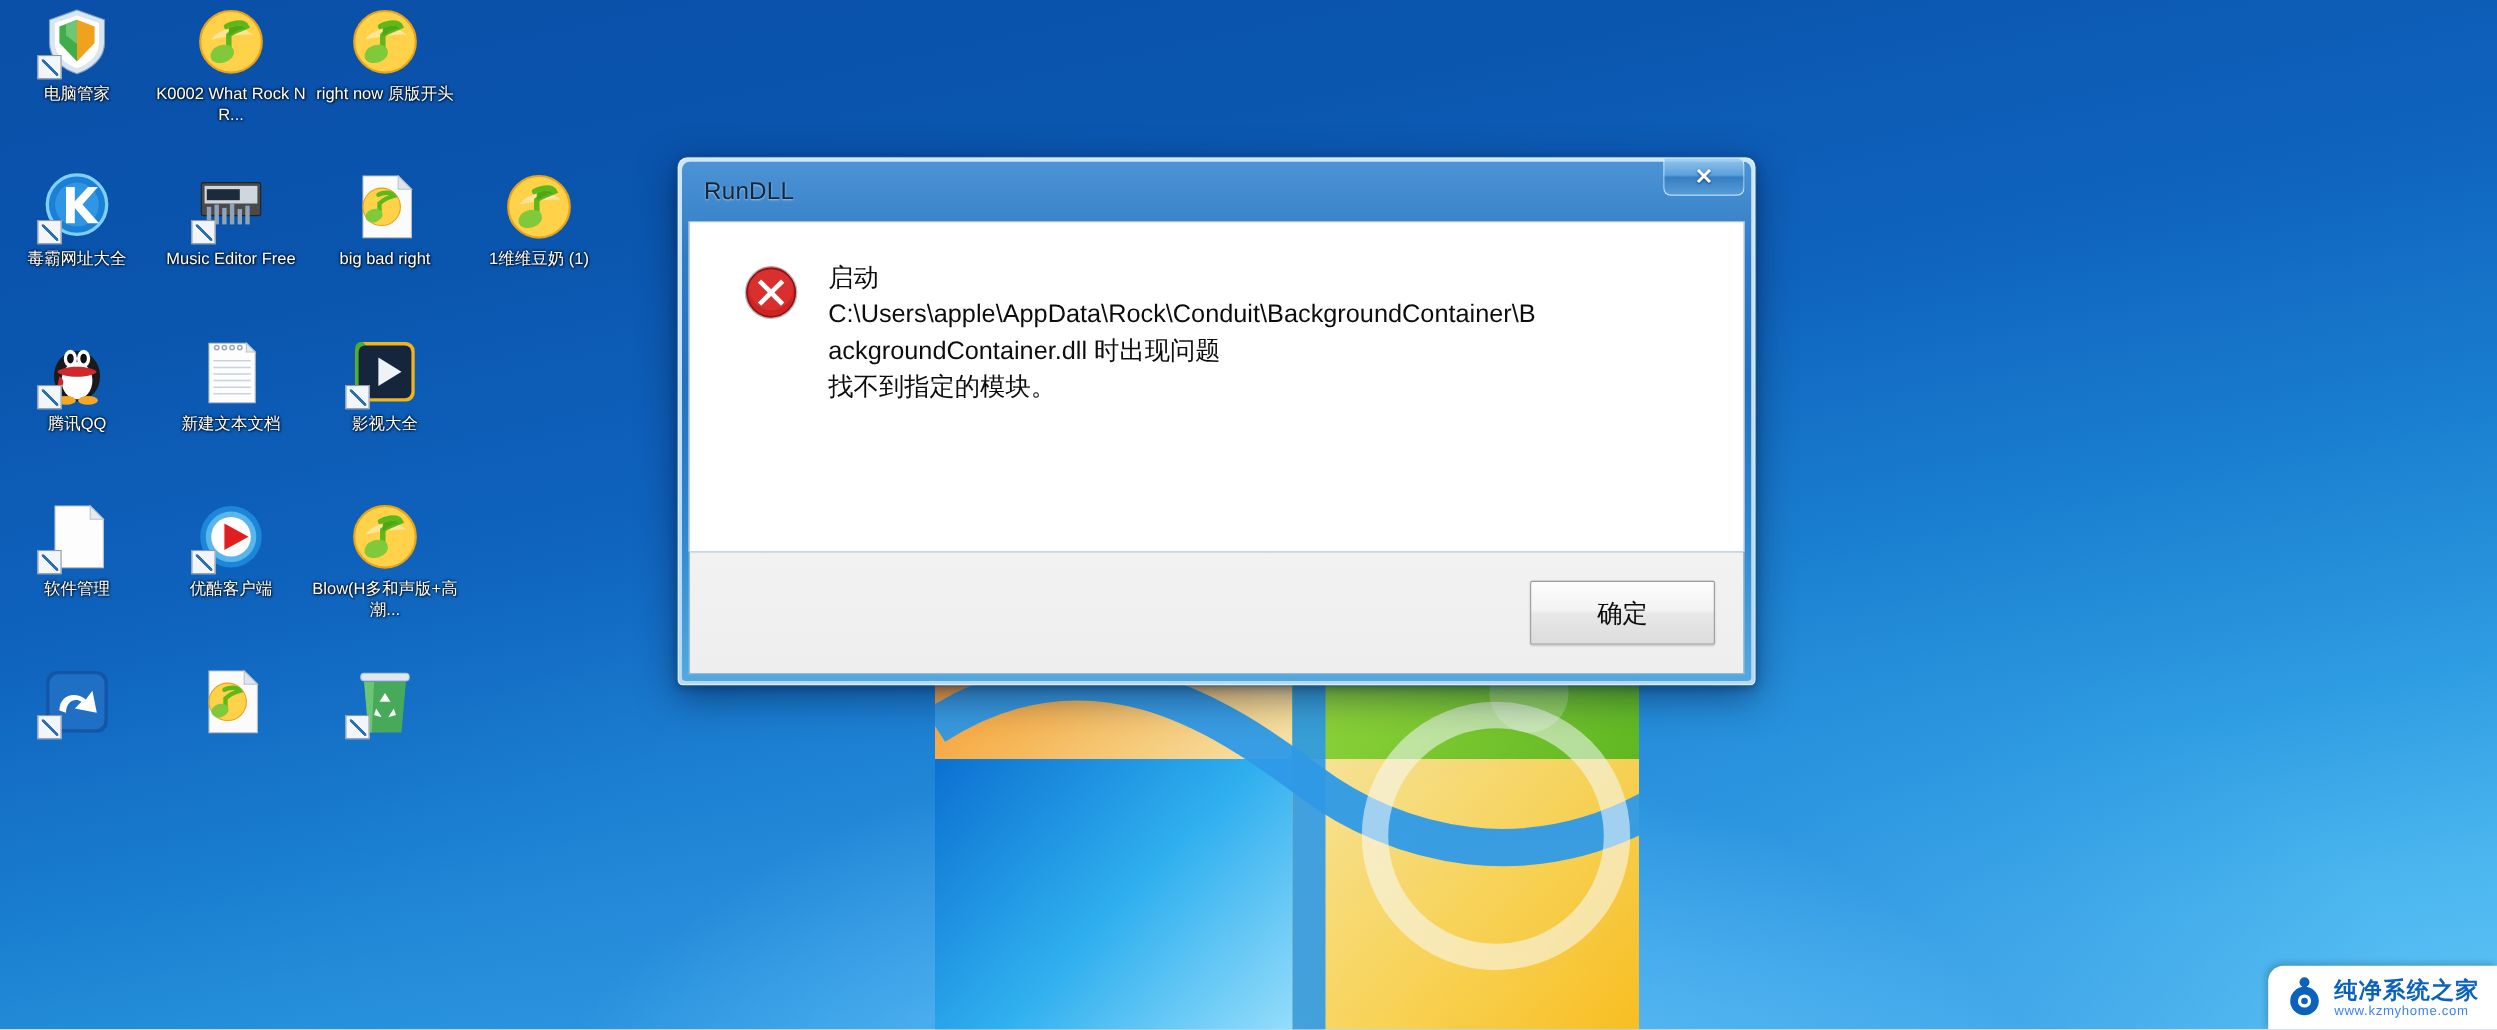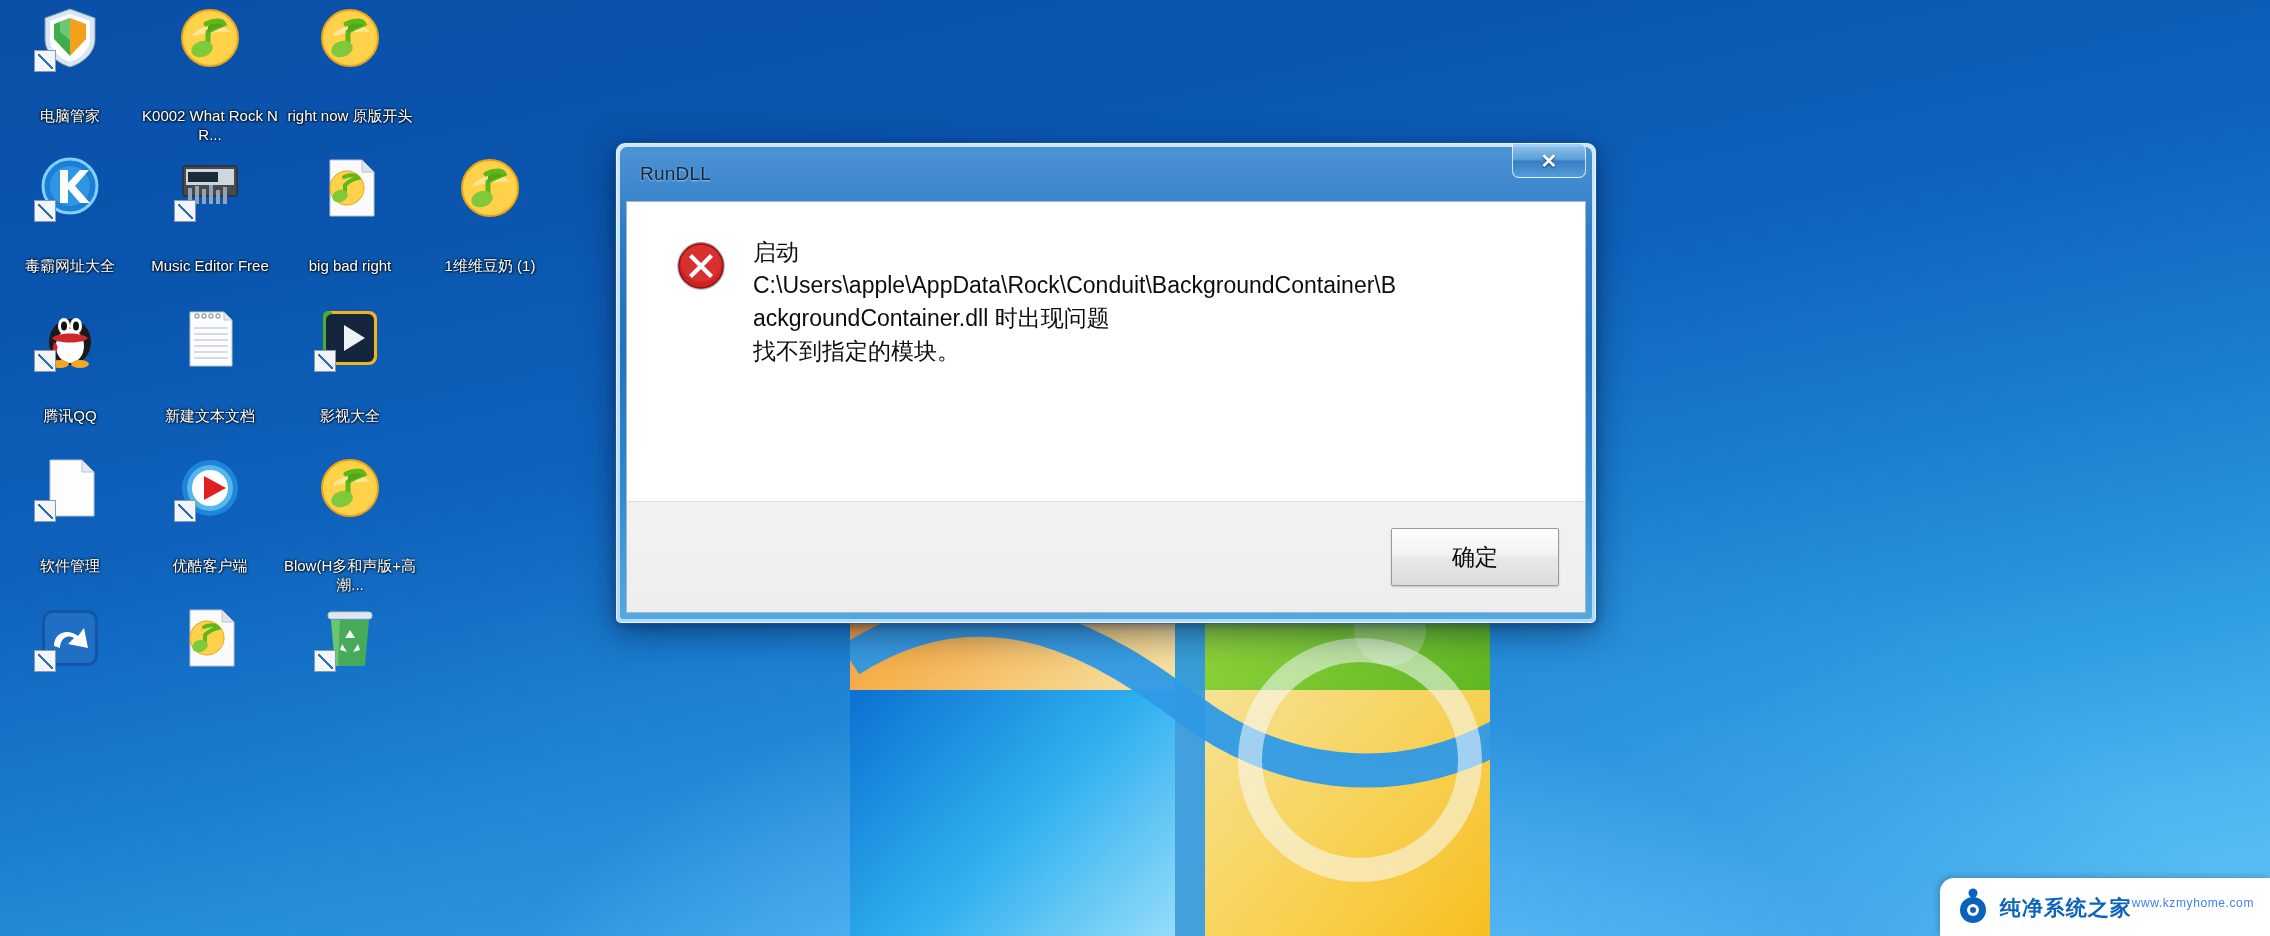--- a/index.html
+++ b/index.html
@@ -72,21 +72,20 @@
     color: #ffffff;
     font-size: 15px;
     line-height: 19px;
     text-align: center;
     width: 140px;
     text-shadow:
        1px 1px 2px rgba(0,0,0,0.85),
       -1px 0px 2px rgba(0,0,0,0.6),
        0px -1px 2px rgba(0,0,0,0.6);
     word-wrap: break-word;
-    margin-top: 30px;
   }
   
   .shortcut-badge {
     position: absolute;
     left: -4px;
     bottom: -2px;
     width: 22px;
     height: 22px;
     background: #f2f6fb;
     border: 1px solid #8c9aa8;
@@ -135,21 +134,21 @@
     position: relative;
   }
   #title-bar {
     height: 54px;
     position: relative;
     display: flex;
     align-items: center;
   }
   #dialog-title {
     color: #11253c;
-    font-size: 19px;
+    font-size: 22px;
     letter-spacing: 0.2px;
     padding-left: 14px;
     text-shadow: 0 1px 2px rgba(255,255,255,0.55);
     font-family: "Liberation Sans", sans-serif;
   }
   #close-button {
     position: absolute;
     right: 0px;
     top: -3px;
     width: 74px;
@@ -242,21 +241,21 @@
     height: 58px;
     background: #ffffff;
     border-radius: 14px 0 0 0;
     display: flex;
     align-items: center;
     padding: 0 16px 0 14px;
     box-shadow: -2px -2px 6px rgba(0,0,0,0.18);
   }
   #watermark-text-wrap {
     display: flex;
-    flex-direction: row;
+    flex-direction: column;
     justify-content: center;
     margin-left: 8px;
   }
   #watermark-title {
     color: #0a62bd;
     font-size: 21px;
     font-weight: bold;
     line-height: 23px;
     letter-spacing: 1px;
   }

